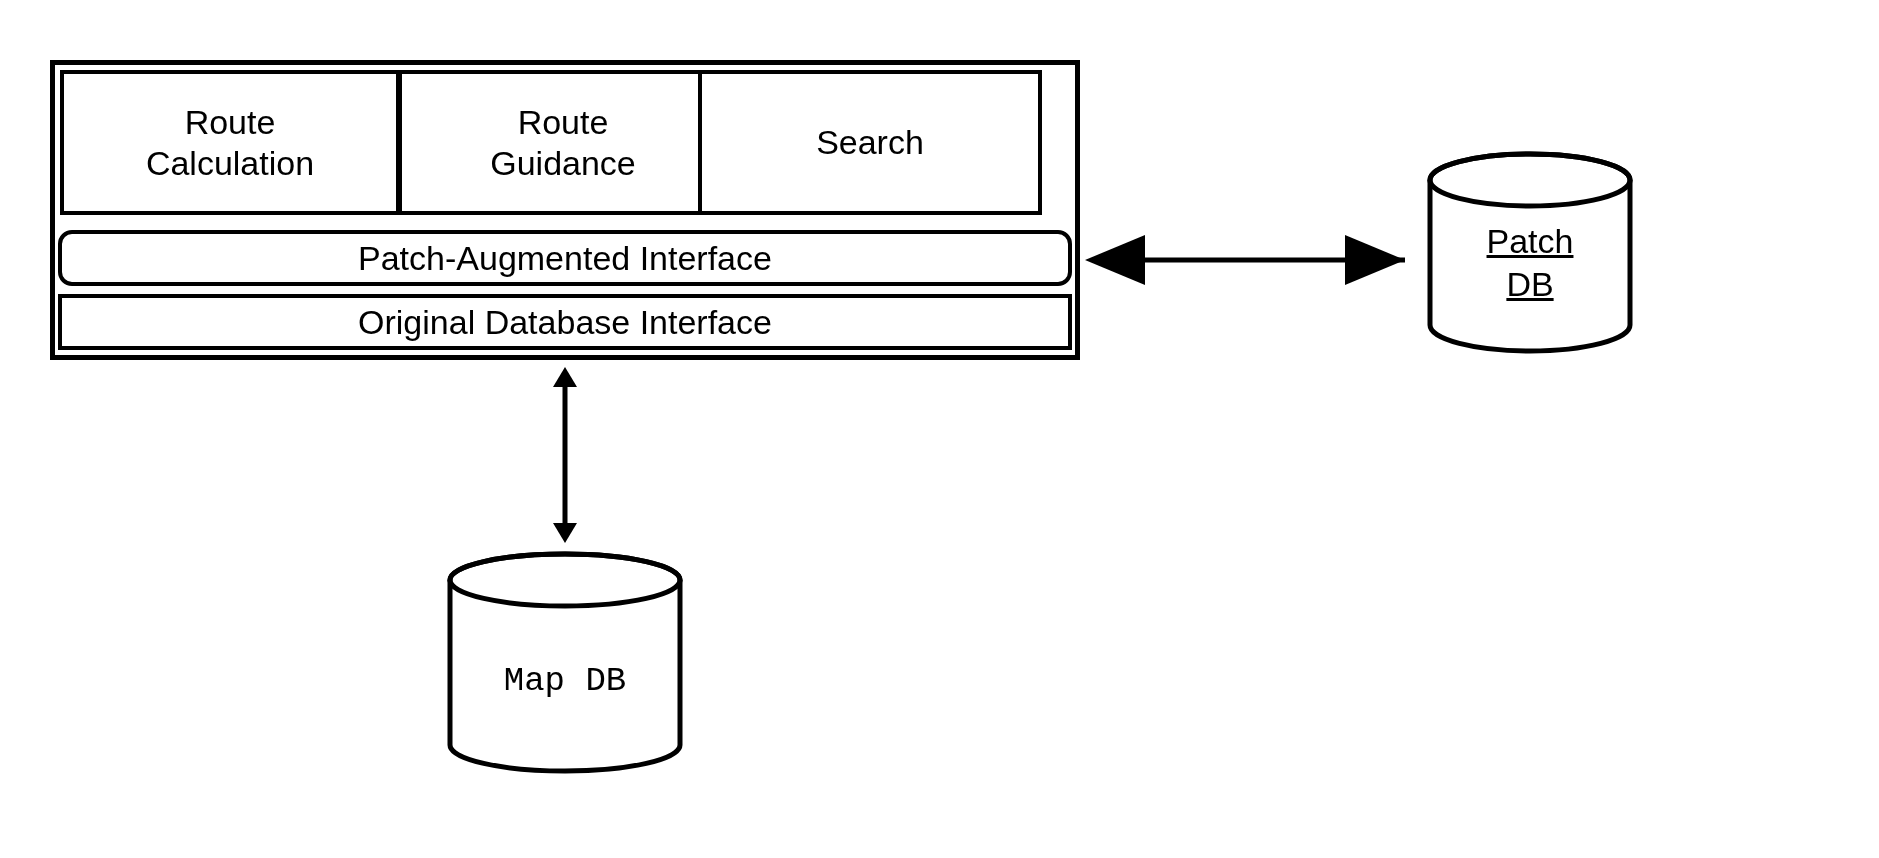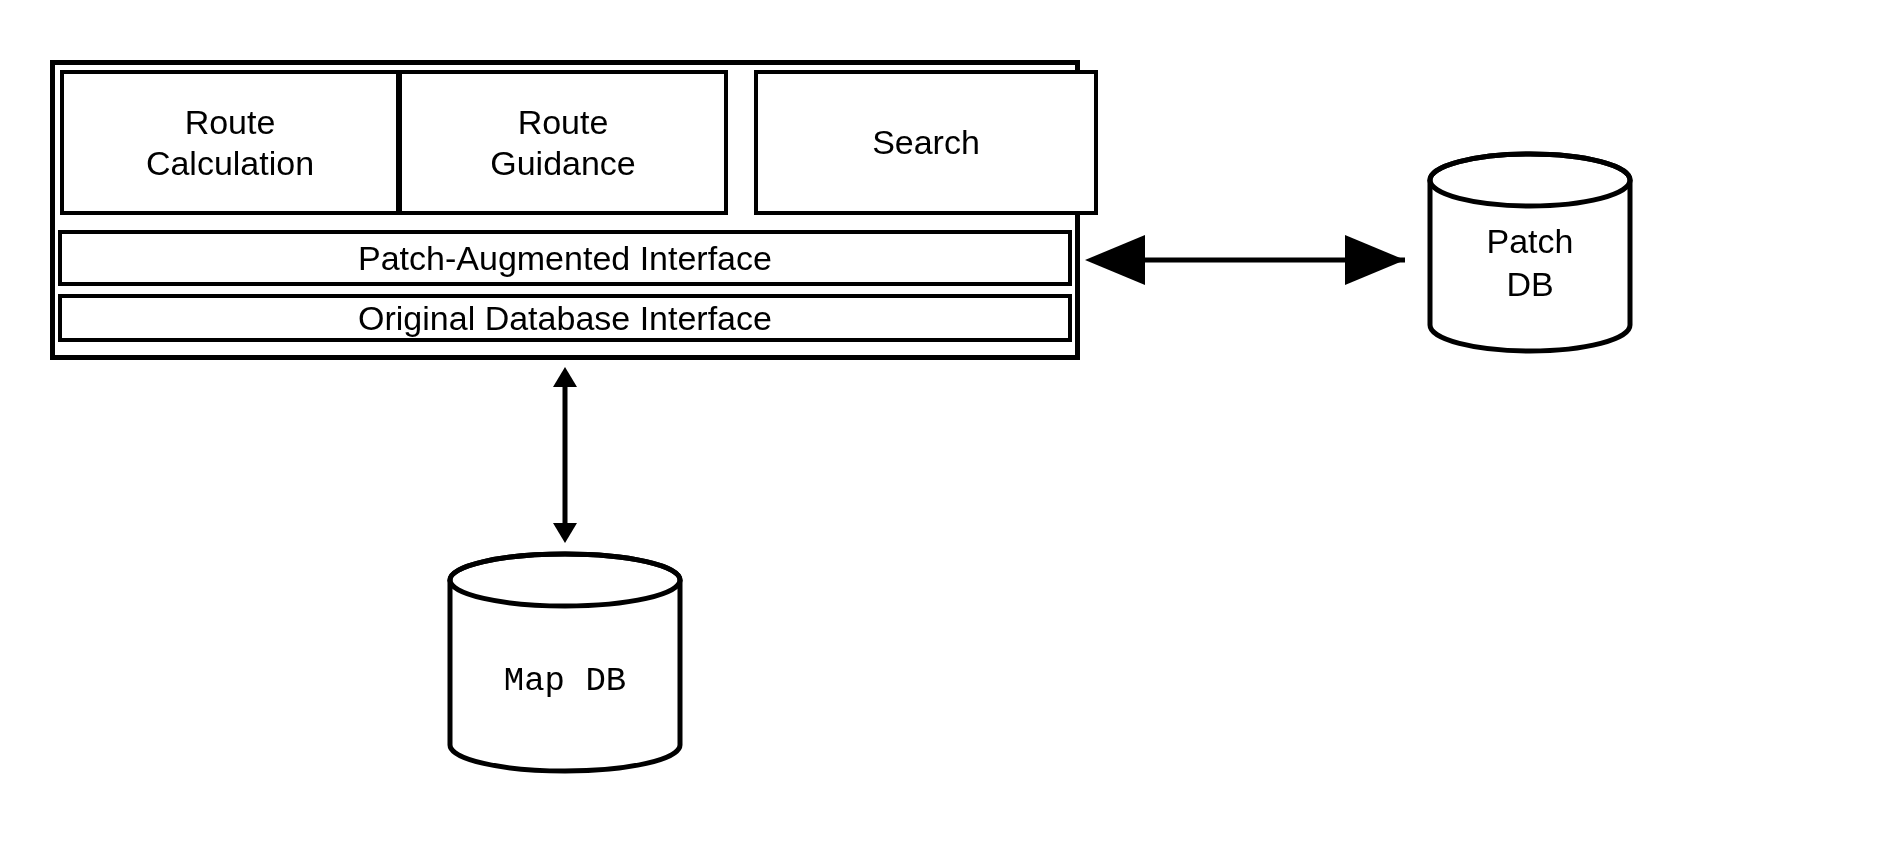--- a/index.html
+++ b/index.html
@@ -42,50 +42,50 @@
 <body>
 
 <div class="abs box" style="left:50px; top:60px; width:1030px; height:300px; border-width:5px;"></div>
 
 <div class="abs module" style="left:60px; top:70px; width:340px; height:145px; white-space:pre-line;"><span>Route
 Calculation</span></div>
 
 <div class="abs module" style="left:398px; top:70px; width:330px; height:145px; white-space:pre-line;"><span>Route
 Guidance</span></div>
 
-<div class="abs module" style="left:754px; top:70px; width:344px; height:145px;">
+<div class="abs module" style="left:698px; top:70px; width:344px; height:145px;">
     <span>Search</span>
   </div>
 
-<div class="abs box" style="left:58px; top:230px; width:1014px; height:56px; border-width:4px;">
+<div class="abs box" style="left:58px; top:230px; width:1014px; height:56px; border-width:4px;border-radius:14px;">
     <span>Patch-Augmented Interface</span>
   </div>
 
-<div class="abs box" style="left:58px; top:294px; width:1014px; height:48px; border-width:4px;">
+<div class="abs box" style="left:58px; top:294px; width:1014px; height:56px; border-width:4px;">
     <span>Original Database Interface</span>
   </div>
 
 <svg style="left:1085px; top:235px; width:330px; height:50px;" viewBox="0 0 330 50">
   <defs>
     <marker id="arrL1" markerWidth="14" markerHeight="14" refX="2" refY="5" orient="auto">
       <path d="M12,0 L0,5 L12,10 z" fill="#000"></path>
     </marker>
     <marker id="arrR1" markerWidth="14" markerHeight="14" refX="12" refY="5" orient="auto">
       <path d="M0,0 L12,5 L0,10 z" fill="#000"></path>
     </marker>
   </defs>
   <line x1="10" y1="25" x2="320" y2="25" stroke="#000" stroke-width="5" marker-start="url(#arrL1)" marker-end="url(#arrR1)"></line>
 </svg>
 
 <svg style="left:1420px; top:150px; width:220px; height:210px;" viewBox="0 0 220 210">
   <ellipse cx="110" cy="30" rx="100" ry="26" fill="#fff" stroke="#000" stroke-width="5"></ellipse>
   <path d="M10,30 L10,175 A100,26 0 0 0 210,175 L210,30" fill="#fff" stroke="#000" stroke-width="5"></path>
   <ellipse cx="110" cy="30" rx="100" ry="26" fill="none" stroke="#000" stroke-width="5"></ellipse>
 </svg>
-<div class="abs cyl-label" style="left:1420px; top:220px; width:220px; white-space:pre-line;">Patch
+<div class="abs cyl-label" style="left:1420px; top:220px; width:220px; white-space:pre-line;text-decoration:underline;">Patch
 DB</div>
 
 <svg style="left:535px; top:365px; width:60px; height:180px;" viewBox="0 0 60 180">
   <defs>
     <marker id="arrU" markerWidth="14" markerHeight="14" refX="5" refY="2" orient="auto">
       <path d="M0,12 L5,0 L10,12 z" fill="#000"></path>
     </marker>
     <marker id="arrD" markerWidth="14" markerHeight="14" refX="5" refY="12" orient="auto">
       <path d="M0,0 L5,12 L10,0 z" fill="#000"></path>
     </marker>

